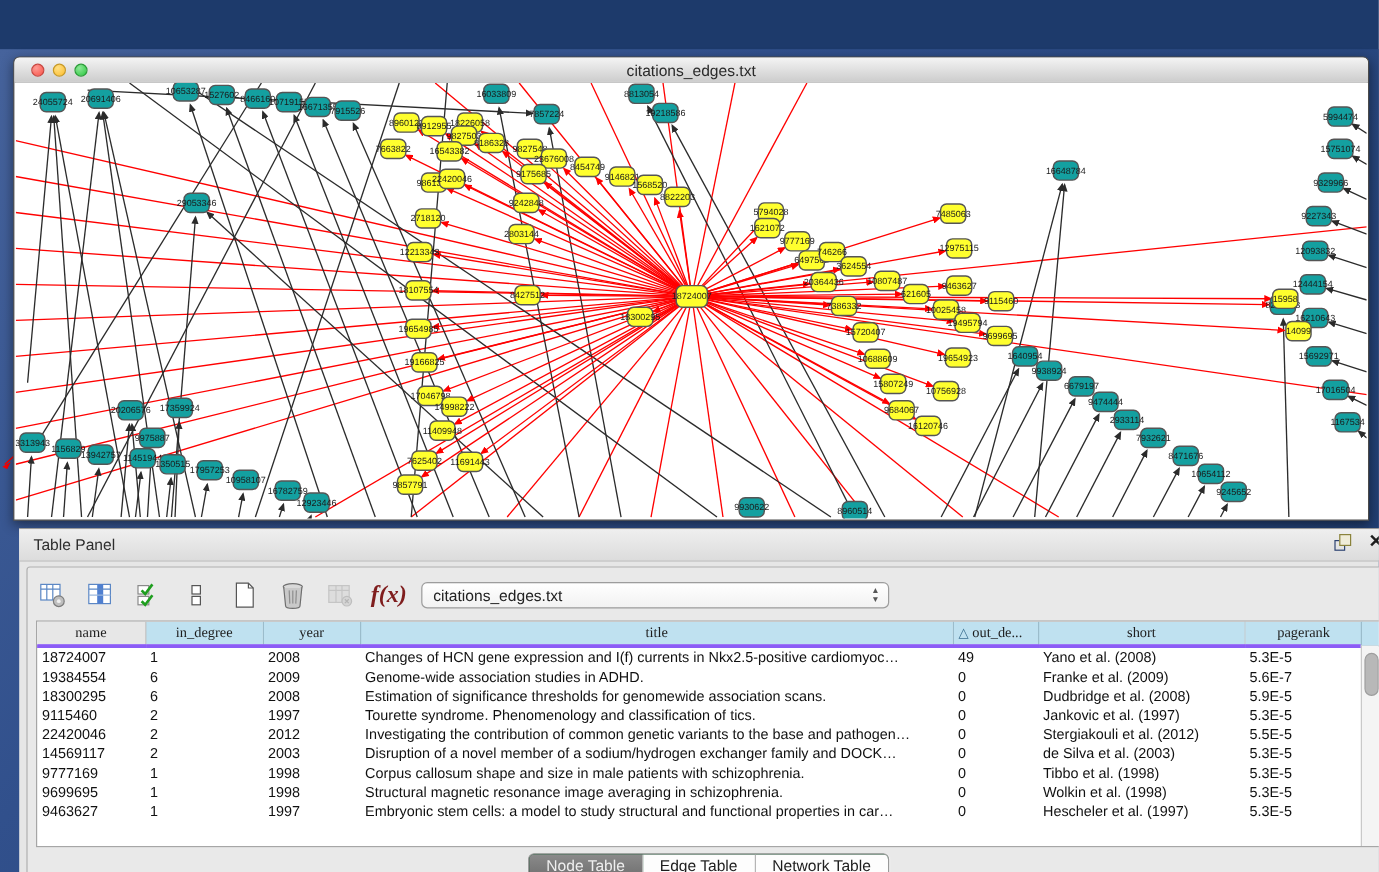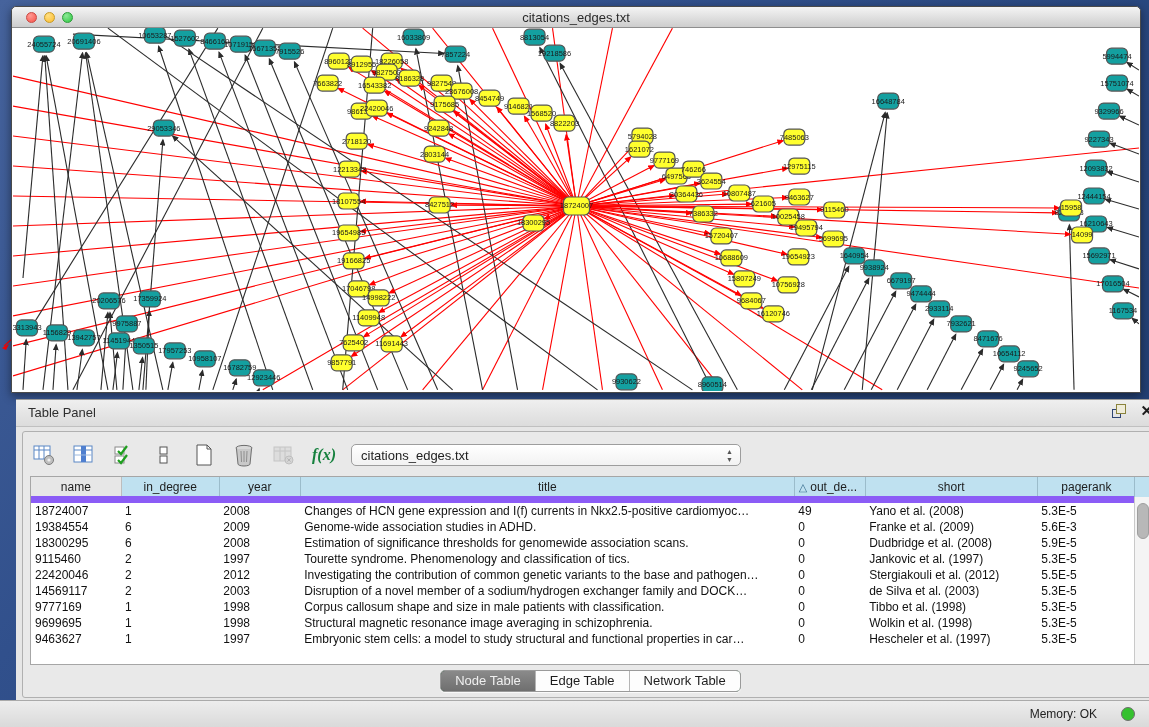--- a/index.html
+++ b/index.html
@@ -1,19 +1,19 @@
 <!DOCTYPE html>
 <html><head>
 <meta charset="utf-8">
 <style>
   html,body{margin:0;padding:0;}
   body{width:1149px;height:727px;position:relative;overflow:hidden;
        font-family:"Liberation Sans",sans-serif;background:#1d3a6b;}
   .desktop{position:absolute;inset:0;
-       background:linear-gradient(135deg,#46639c 0%,#31508c 35%,#1d3a6b 100%);}
+       background:linear-gradient(135deg,#46639c 0%,#31508c 35%,#1d3a6b 100%);margin-top:41px;}
   
   .graph-window{position:absolute;left:11px;top:6px;width:1128px;height:385px;
        border:1px solid #4a4a4a;border-radius:5px 5px 0 0;background:#fff;
        box-shadow:0 3px 10px rgba(0,0,0,.45);}
   .titlebar{position:absolute;left:0;top:0;right:0;height:20px;
        background:linear-gradient(#f4f4f4,#cdcdcd);
        border-bottom:1px solid #8e8e8e;border-radius:5px 5px 0 0;}
   .title{position:absolute;left:0;right:0;top:3px;text-align:center;
        font-size:13px;color:#2b2b2b;}
   .lights{position:absolute;left:14px;top:5px;display:flex;gap:7px;}
@@ -32,32 +32,32 @@
   .panel-controls{position:absolute;right:12px;top:4px;display:flex;gap:14px;align-items:center;}
   .float-icon{position:relative;width:14px;height:14px;}
   .float-icon .b1{position:absolute;left:0;bottom:0;width:7px;height:7px;border:1px solid #2e4472;}
   .float-icon .b2{position:absolute;right:0;top:0;width:8px;height:8px;border:1px solid #8a833c;background:#efecd9;}
   .close-x{font-size:15px;font-weight:bold;color:#1d1d1d;line-height:14px;}
   .panel-body{position:absolute;left:6px;right:6px;top:31px;bottom:3px;
        background:#e9e9e9;border:1px solid #b0b0b0;border-radius:3px;}
   
   .toolbar{position:absolute;left:8px;top:6px;right:8px;height:34px;display:flex;align-items:center;gap:14px;}
   .tool{width:26px;height:26px;display:flex;align-items:center;justify-content:center;}
-  .fx{font-family:"Liberation Serif",serif;font-style:italic;font-weight:bold;font-size:16px;color:#15803d;}
+  .fx{font-family:"Liberation Serif",serif;font-style:italic;font-weight:bold;font-size:20px;color:#7f1d1d;}
   .combo{width:390px;height:22px;background:linear-gradient(#fff,#f2f2f2);
        border:1px solid #9d9d9d;border-radius:5px;position:relative;
        font-size:13px;color:#222;line-height:22px;padding-left:9px;box-sizing:border-box;}
   .combo .spin{position:absolute;right:7px;top:3px;font-size:7px;color:#555;line-height:8px;text-align:center;}
   
   .table-wrap{position:absolute;left:7px;right:7px;top:44px;bottom:32px;
        background:#fff;border:1px solid #a6a6a6;overflow:hidden;}
   table.grid{border-collapse:collapse;table-layout:fixed;width:1105px;font-size:12px;}
   table.grid th{height:19px;background:#bfe1f0;border-right:1px solid #9bbccb;
-       border-bottom:7px solid #8b5cf6;font-weight:normal;color:#1d1d1d;
-       text-align:center;overflow:hidden;white-space:nowrap;padding:0 4px;}
+       border-bottom:3px solid #8b5cf6;font-weight:normal;color:#1d1d1d;
+       text-align:center;overflow:hidden;white-space:nowrap;padding:0 4px;font-family:Liberation Serif, serif;}
   table.grid th.gray{background:#e7e7e7;border-right:1px solid #bdbdbd;}
   table.grid td{height:16px;padding:0 4px;color:#111;white-space:nowrap;overflow:hidden;
        text-overflow:clip;border:none;}
   .sort-glyph{color:#3a6e8f;font-size:11px;margin-right:3px;}
   .vscroll{position:absolute;right:0;top:20px;bottom:0;width:15px;background:#f4f4f4;
        border-left:1px solid #c9c9c9;}
   .vscroll .thumb{position:absolute;left:2px;top:6px;width:10px;height:34px;background:#b8b8b8;
        border-radius:6px;border:1px solid #9e9e9e;}
   .hdr-corner{position:absolute;right:0;top:0;width:15px;height:20px;background:#bfe1f0;
        border-left:1px solid #9bbccb;border-bottom:1px solid #8fa6b0;}
@@ -790,21 +790,21 @@
                 <td>Yano et al. (2008)</td>
                 <td>5.3E-5</td>
               </tr>
               <tr>
                 <td>19384554</td>
                 <td>6</td>
                 <td>2009</td>
                 <td>Genome-wide association studies in ADHD.</td>
                 <td>0</td>
                 <td>Franke et al. (2009)</td>
-                <td>5.6E-3</td>
+                <td>5.6E-7</td>
               </tr>
               <tr>
                 <td>18300295</td>
                 <td>6</td>
                 <td>2008</td>
                 <td>Estimation of significance thresholds for genomewide association scans.</td>
                 <td>0</td>
                 <td>Dudbridge et al. (2008)</td>
                 <td>5.9E-5</td>
               </tr>
@@ -832,21 +832,21 @@
                 <td>2003</td>
                 <td>Disruption of a novel member of a sodium/hydrogen exchanger family and DOCK…</td>
                 <td>0</td>
                 <td>de Silva et al. (2003)</td>
                 <td>5.3E-5</td>
               </tr>
               <tr>
                 <td>9777169</td>
                 <td>1</td>
                 <td>1998</td>
-                <td>Corpus callosum shape and size in male patients with classification.</td>
+                <td>Corpus callosum shape and size in male patients with schizophrenia.</td>
                 <td>0</td>
                 <td>Tibbo et al. (1998)</td>
                 <td>5.3E-5</td>
               </tr>
               <tr>
                 <td>9699695</td>
                 <td>1</td>
                 <td>1998</td>
                 <td>Structural magnetic resonance image averaging in schizophrenia.</td>
                 <td>0</td>

